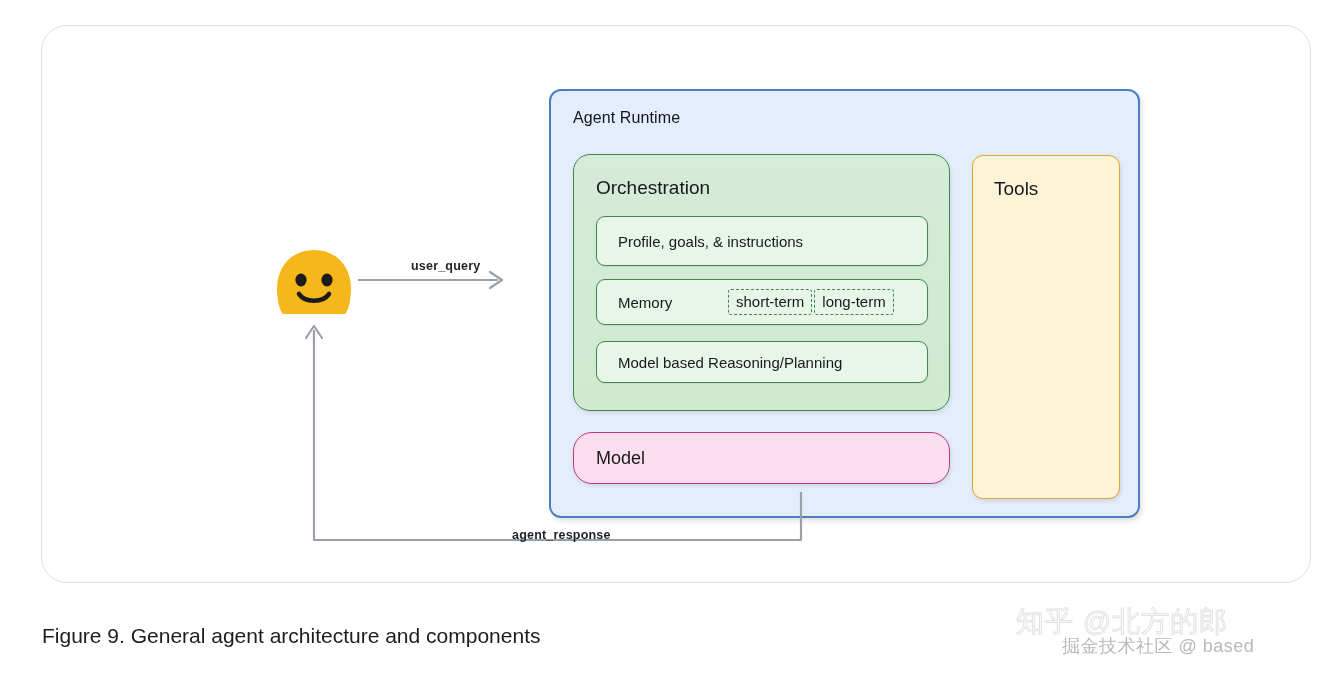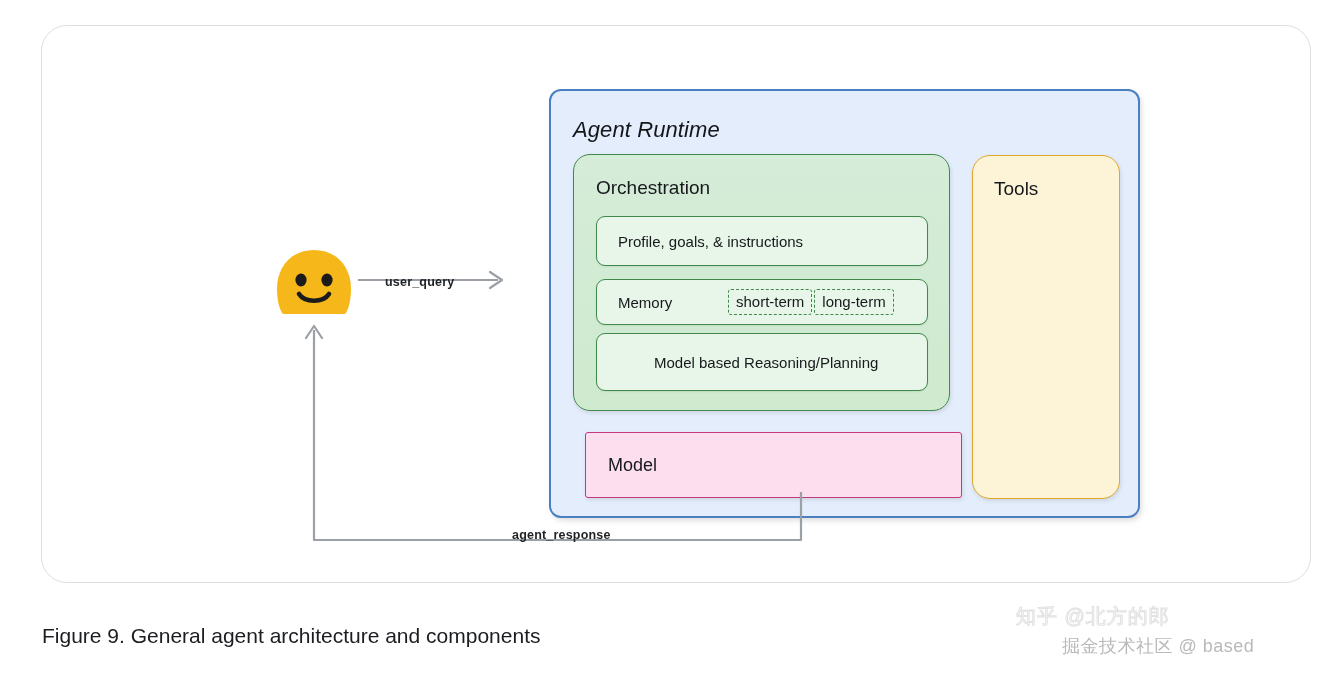--- a/index.html
+++ b/index.html
@@ -39,26 +39,25 @@
     height: 429px;
     background: #e4edfb;
     border: 2px solid #4a7fc1;
     border-radius: 12px;
     box-sizing: border-box;
     box-shadow: 2px 3px 5px rgba(0,0,0,0.12);
   }
   #agent-runtime-title {
     position: absolute;
     left: 22px;
-    top: 26px;
-    font-size: 22px;
+    top: 18px;
+    font-size: 16px;
     font-weight: 400;
     letter-spacing: .1px;
     color: #141619;
-    font-style: italic;
   }
 
   
   #orchestration-box {
     position: absolute;
     left: 22px;
     top: 63px;
     width: 377px;
     height: 257px;
     background: linear-gradient(180deg,#d5ecd8 0%, #cfeacf 100%);
@@ -82,21 +81,21 @@
     background: #e8f6e9;
     border: 1.4px solid #3f8a4a;
     border-radius: 9px;
     box-sizing: border-box;
     display: flex;
     align-items: center;
     box-shadow: 0 1px 2px rgba(0,0,0,0.07);
   }
   #orch-row-profile { top: 61px;  height: 50px; }
   #orch-row-memory  { top: 124px; height: 46px; }
-  #orch-row-reason  { top: 178px; height: 58px; padding-left: 36px; }
+  #orch-row-reason  { top: 186px; height: 42px; }
 
   .orch-row-label {
     font-size: 15px;
     color: #17191c;
     padding-left: 21px;
     white-space: nowrap;
   }
   #memory-label { padding-left: 21px; min-width: 110px; }
 
   .memory-chips {
@@ -110,27 +109,27 @@
     font-size: 15px;
     color: #17191c;
     padding: 4px 7px 5px 7px;
     white-space: nowrap;
     line-height: 1.05;
   }
 
   
   #model-box {
     position: absolute;
-    left: 34px;
+    left: 22px;
     top: 341px;
     width: 377px;
-    height: 66px;
+    height: 52px;
     background: #fcdeee;
     border: 1.8px solid #c2397f;
-    border-radius: 3px;
+    border-radius: 19px;
     box-sizing: border-box;
     box-shadow: 1px 2px 4px rgba(0,0,0,0.10);
   }
   #model-title {
     position: absolute;
     left: 22px;
     top: 50%;
     transform: translateY(-50%);
     font-size: 18px;
     color: #16191c;
@@ -138,21 +137,21 @@
 
   
   #tools-box {
     position: absolute;
     left: 421px;
     top: 64px;
     width: 148px;
     height: 344px;
     background: #fdf4d8;
     border: 1.8px solid #e0a72b;
-    border-radius: 18px;
+    border-radius: 11px;
     box-sizing: border-box;
     box-shadow: 1px 2px 4px rgba(0,0,0,0.10);
   }
   #tools-title {
     position: absolute;
     left: 21px;
     top: 22px;
     font-size: 19px;
     color: #16191c;
   }
@@ -176,39 +175,39 @@
     pointer-events: none;
   }
   .flow-label {
     position: absolute;
     font-size: 12.5px;
     font-weight: 700;
     color: #1f2225;
     letter-spacing: .2px;
     white-space: nowrap;
   }
-  #label-user-query     { left: 385px; top: 259px; margin-top: 16px; }
+  #label-user-query     { left: 411px; top: 259px; }
   #label-agent-response { left: 512px; top: 528px; }
 
   
   #figure-caption {
     position: absolute;
     left: 42px;
     top: 624px;
     font-size: 21px;
     color: #1b1d20;
     white-space: nowrap;
   }
 
   
   #watermark-zhihu {
     position: absolute;
     left: 1016px;
     top: 603px;
-    font-size: 20px;
+    font-size: 28px;
     letter-spacing: 1px;
     color: transparent;
     -webkit-text-stroke: 1px #e2e2e2;
     white-space: nowrap;
   }
   #watermark-juejin {
     position: absolute;
     left: 1062px;
     top: 634px;
     font-size: 18px;

